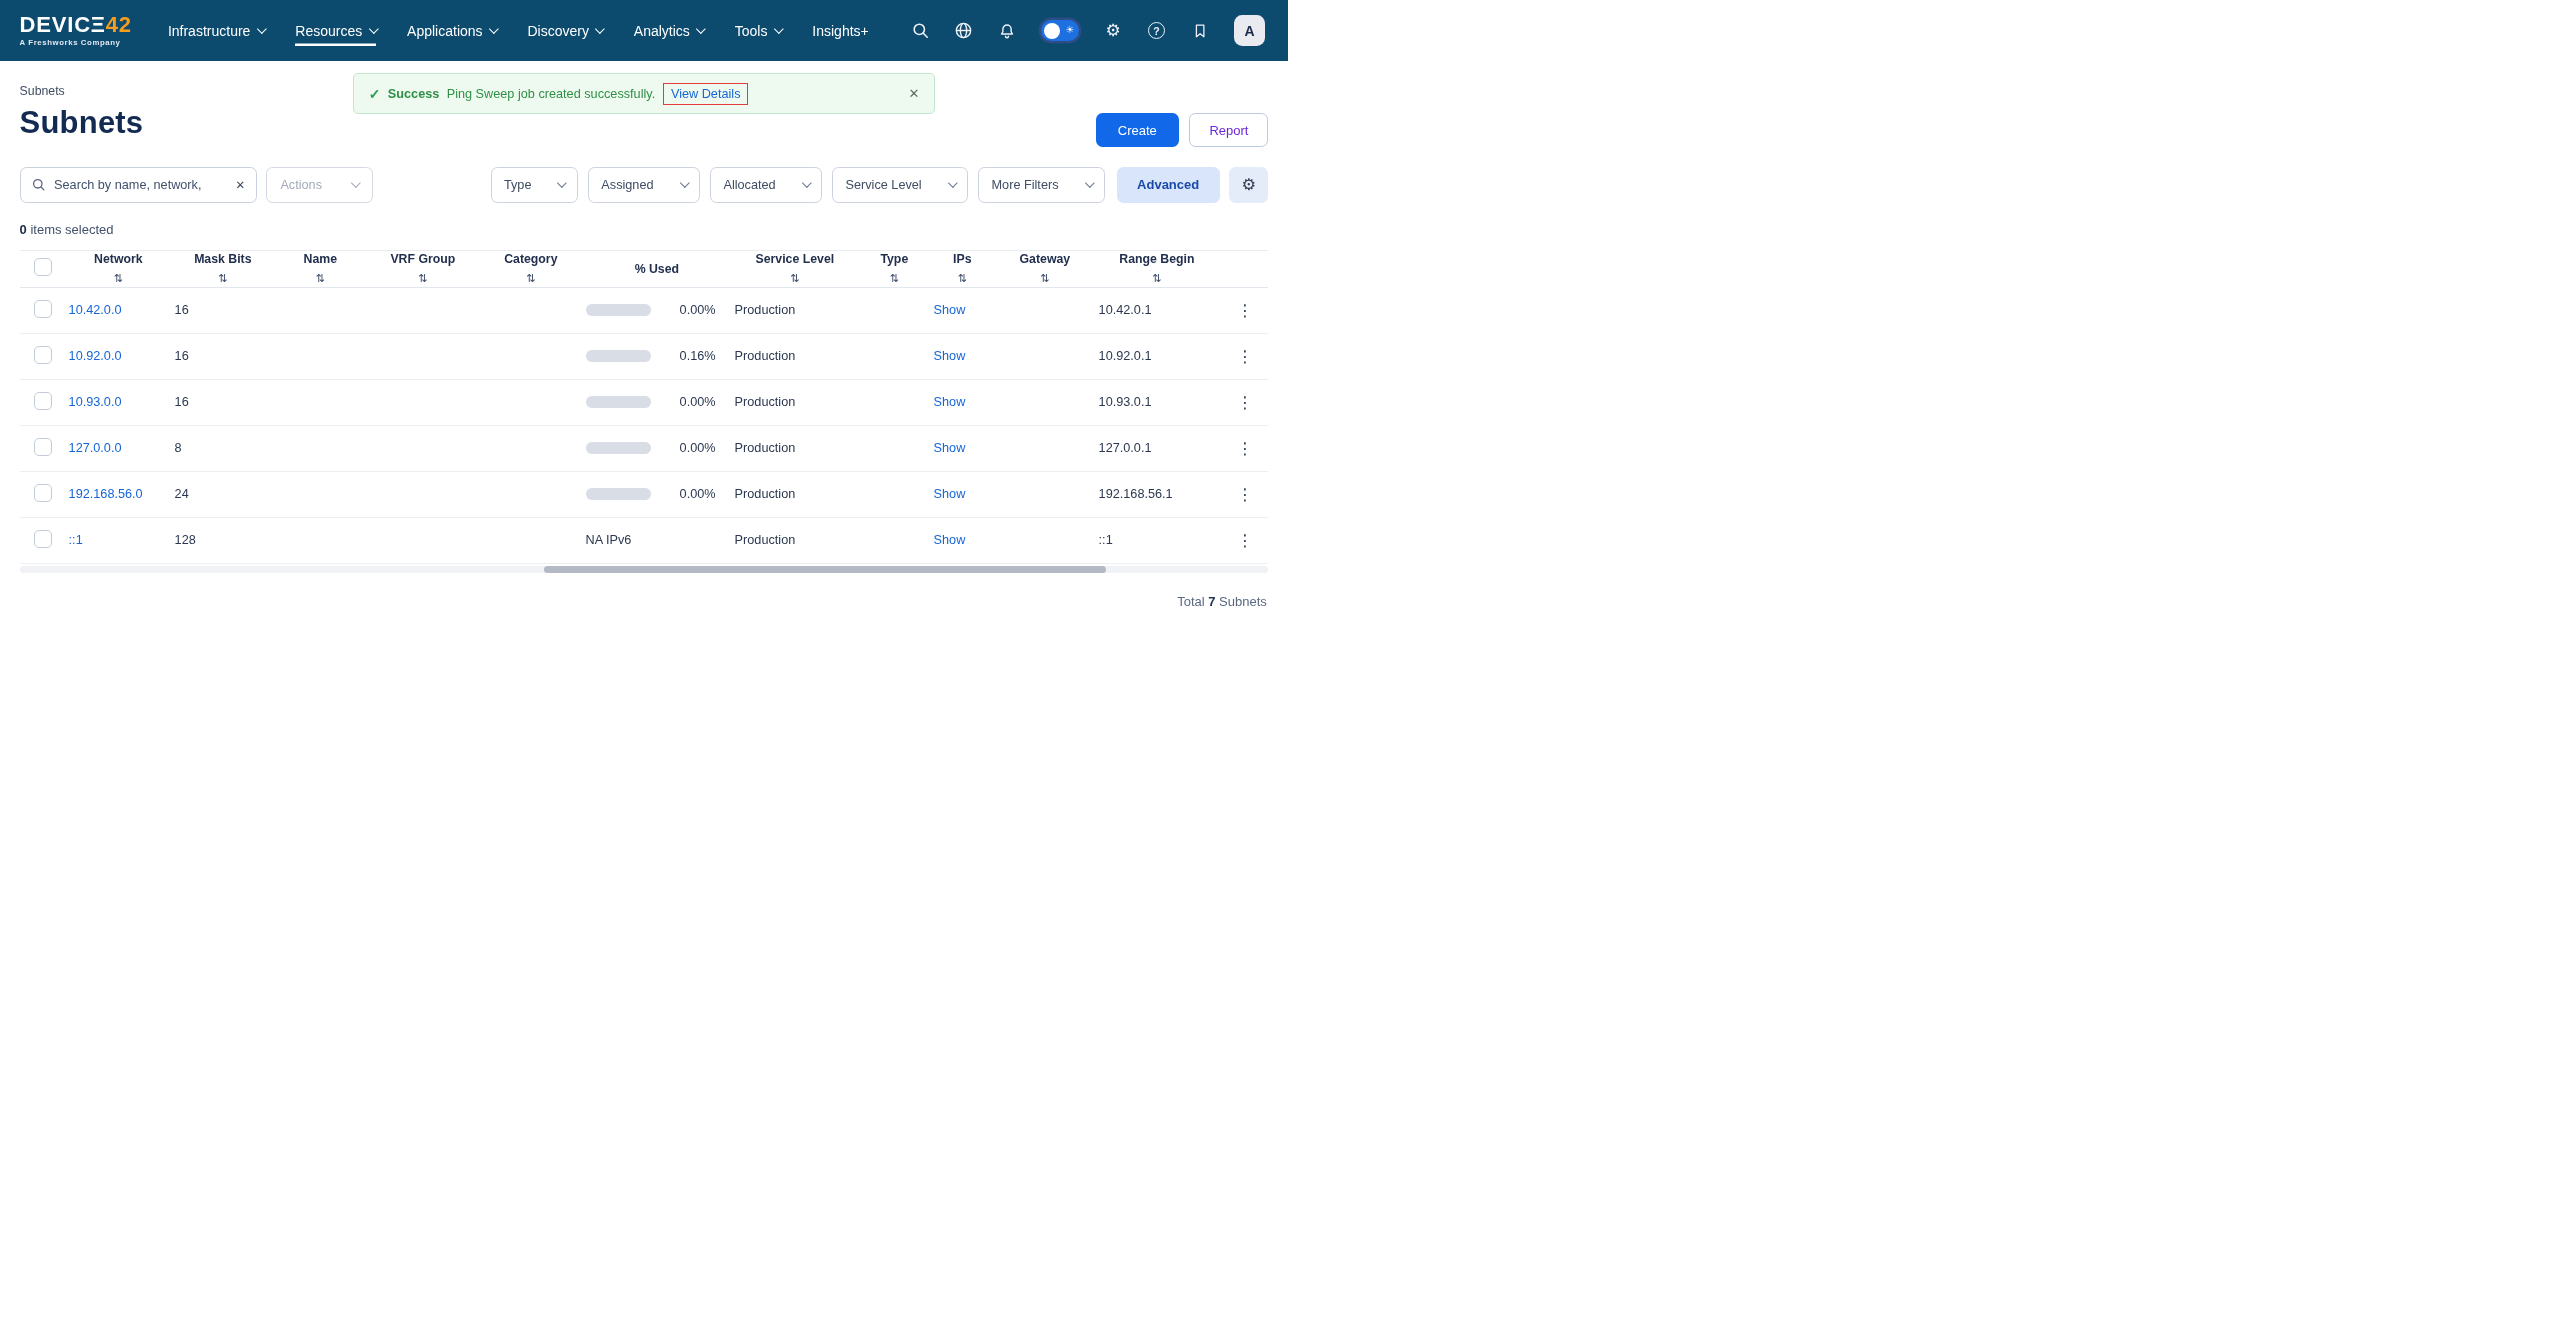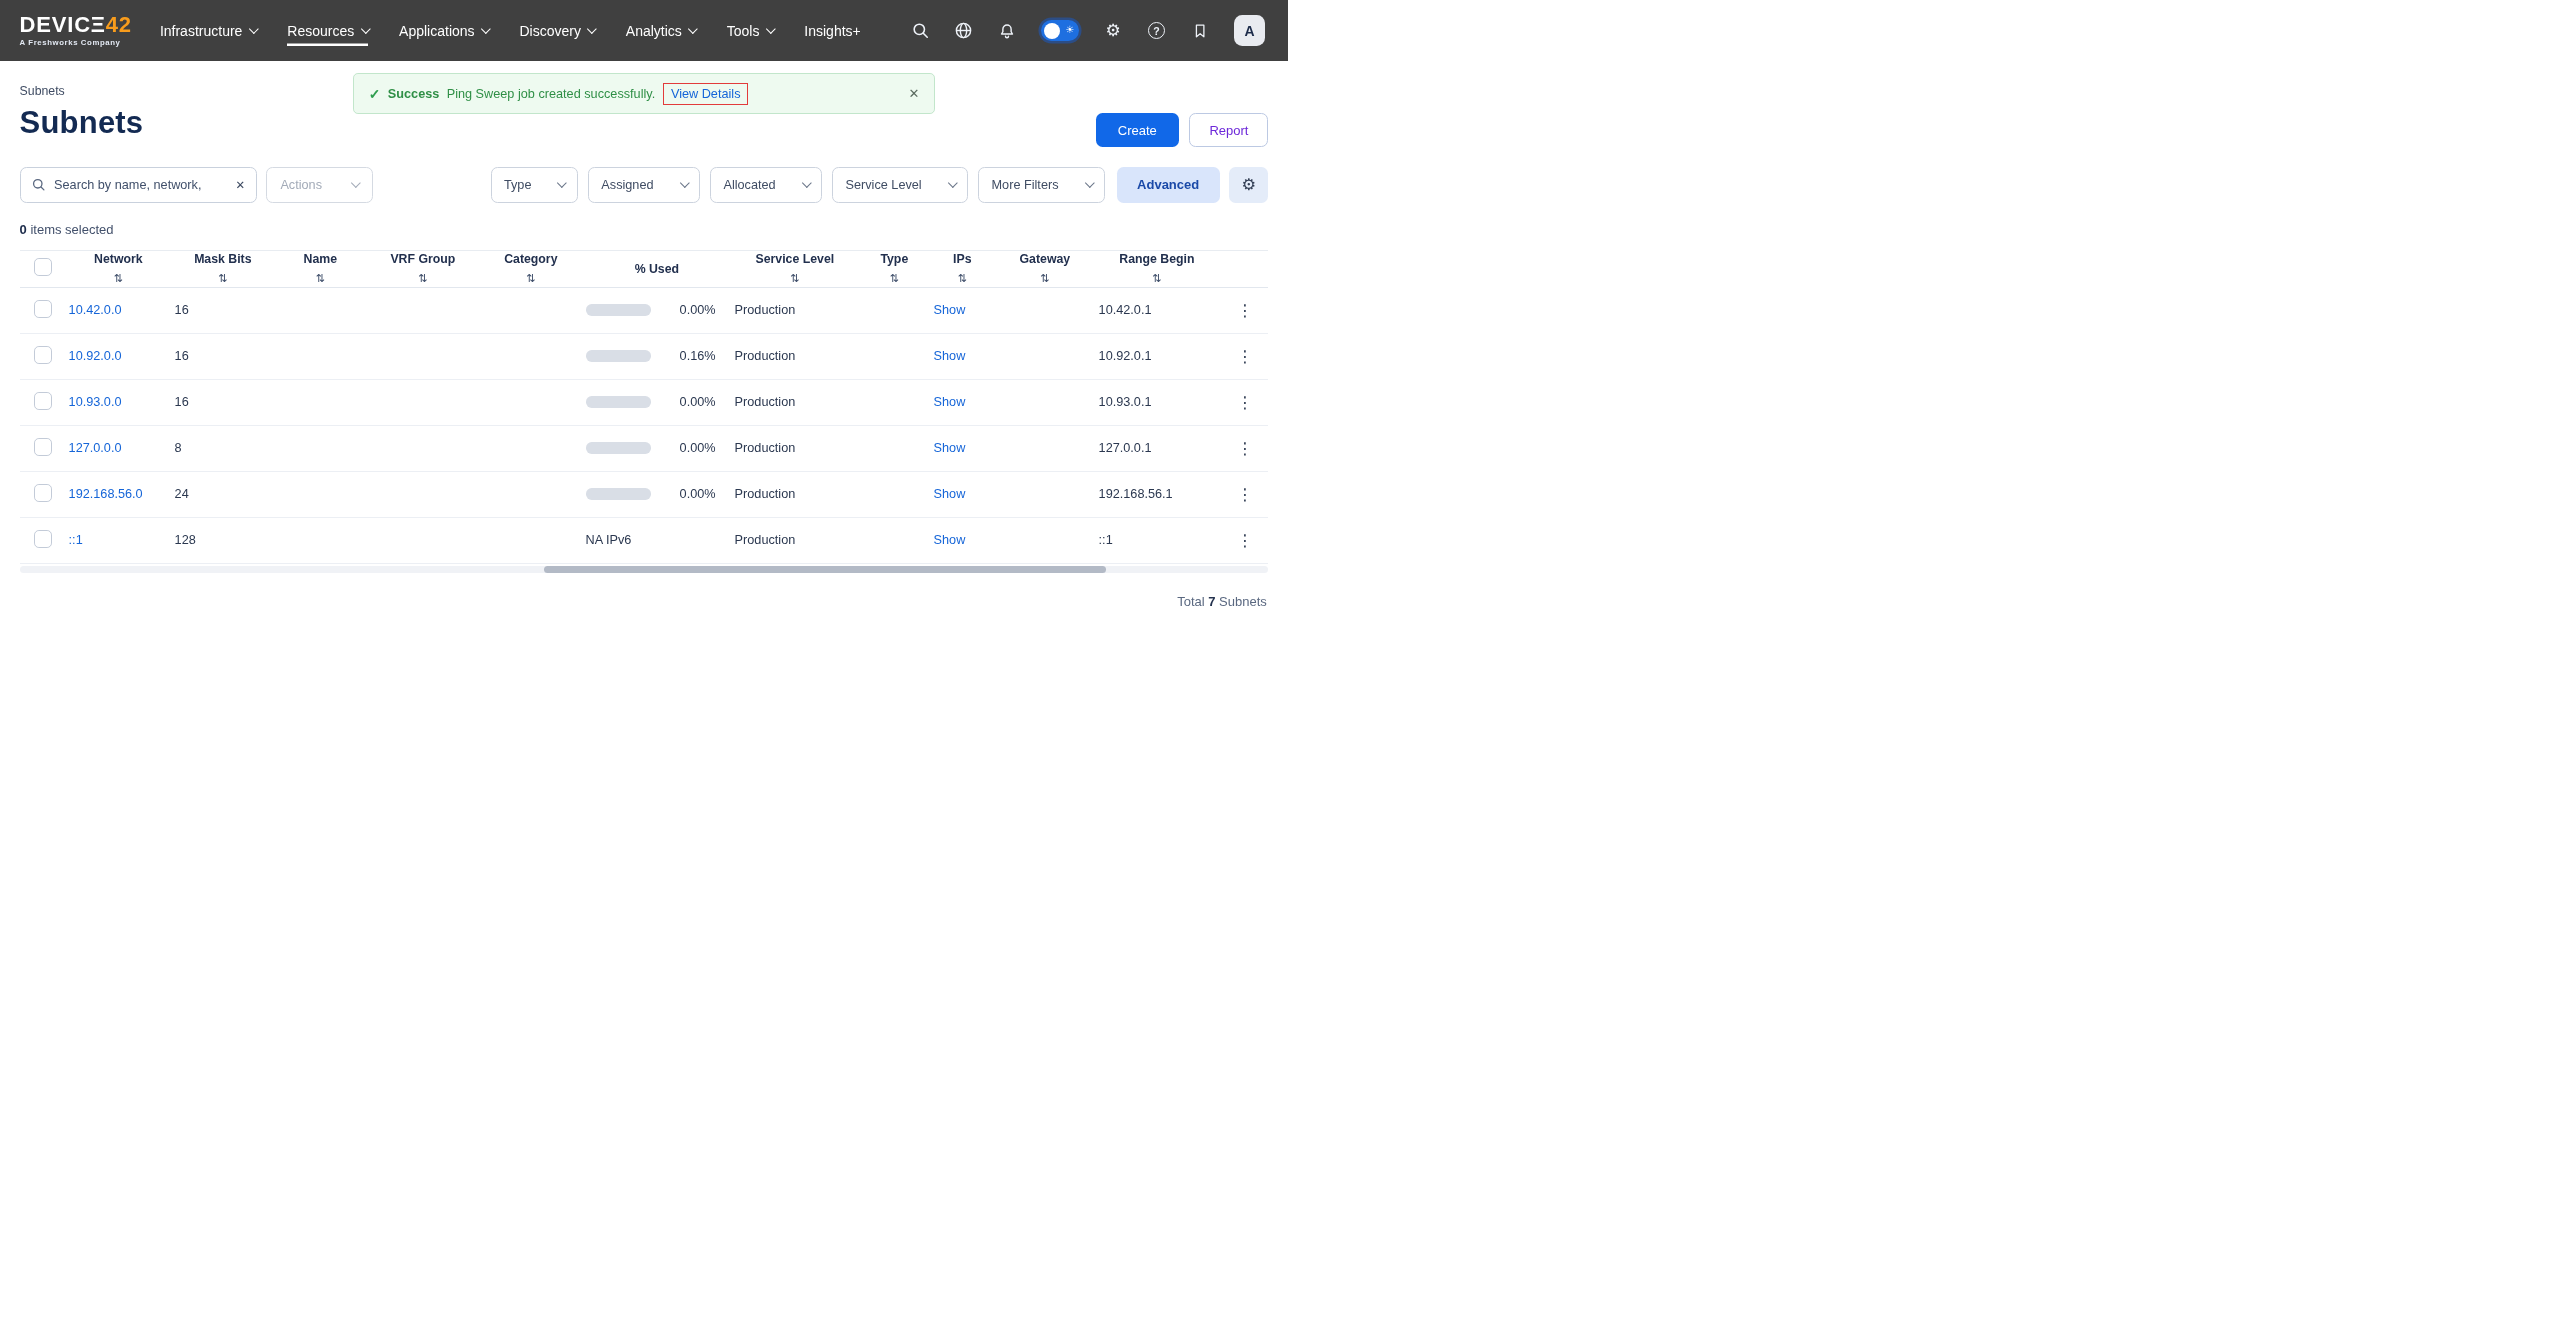--- a/index.html
+++ b/index.html
@@ -3,28 +3,28 @@
 <meta charset="utf-8">
 <style>
   * { box-sizing: border-box; margin: 0; padding: 0; }
   html,body { width:1288px; height:663px; overflow:hidden; }
   body {
     font-family: "Liberation Sans", sans-serif;
     background:#ffffff; color:#2b3850; position:relative;
   }
   
   .navbar{
-    height:61px; background:#404040; display:flex; align-items:center;
+    height:61px; background:#0c4a6e; display:flex; align-items:center;
     padding:0 23px 0 19.6px;
   }
   .logo{ display:flex; flex-direction:column; cursor:pointer; }
   .logo-line{ font-size:22px; font-weight:800; color:#ffffff; letter-spacing:0.8px; line-height:1; }
   .logo-line .l42{ color:#f89c1c; }
   .logo-tag{ font-size:7.8px; color:#e3e9f3; letter-spacing:0.6px; margin-top:2.5px; font-weight:600; }
-  .main-nav{ display:flex; align-items:center; gap:31px; margin-left:28px; height:61px; }
+  .main-nav{ display:flex; align-items:center; gap:31px; margin-left:36px; height:61px; }
   .nav-item{
     color:#ffffff; font-size:14px; font-weight:500; display:flex; align-items:center;
     cursor:pointer; padding:7.4px 0; position:relative; white-space:nowrap;
   }
   .nav-item.active{ box-shadow: inset 0 -2.5px 0 #ffffff; }
   .chev{
     width:6.5px; height:6.5px; border-right:1.5px solid currentColor; border-bottom:1.5px solid currentColor;
     transform:rotate(45deg) translateY(-0.8px); display:inline-block; margin-left:7.4px; margin-top:-3.3px;
   }
   .nav-right{ margin-left:auto; display:flex; align-items:center; gap:24px; }

